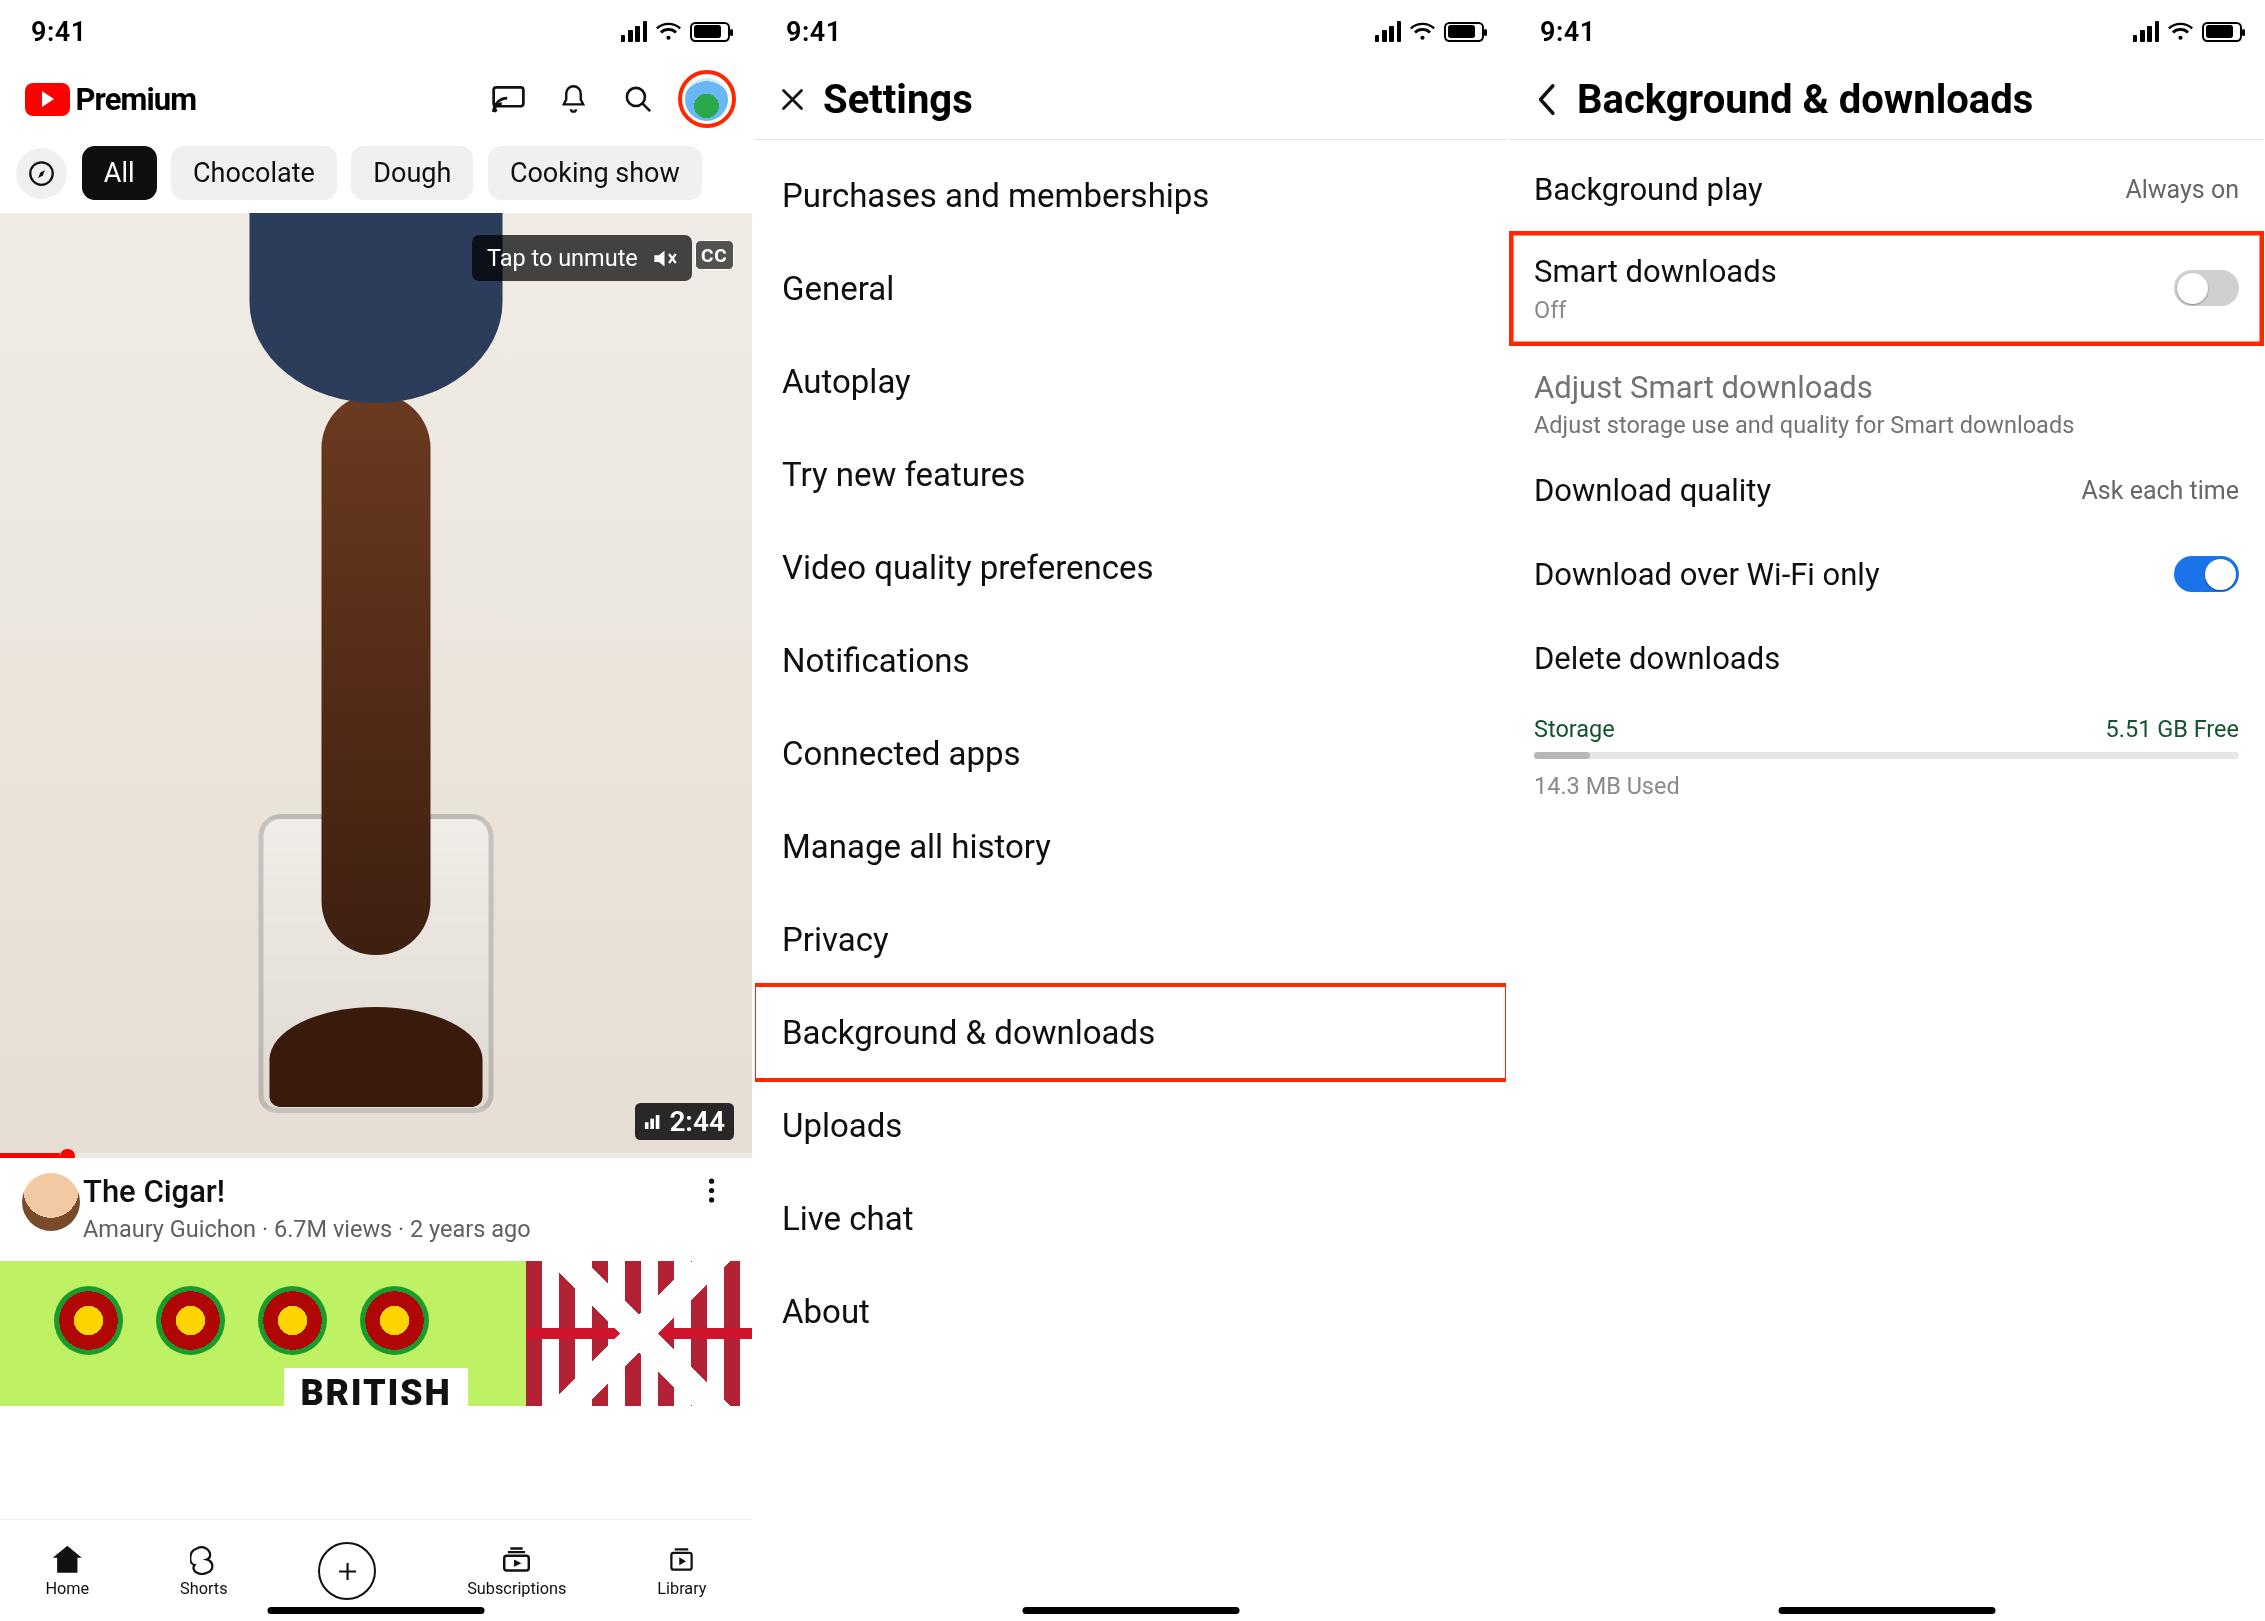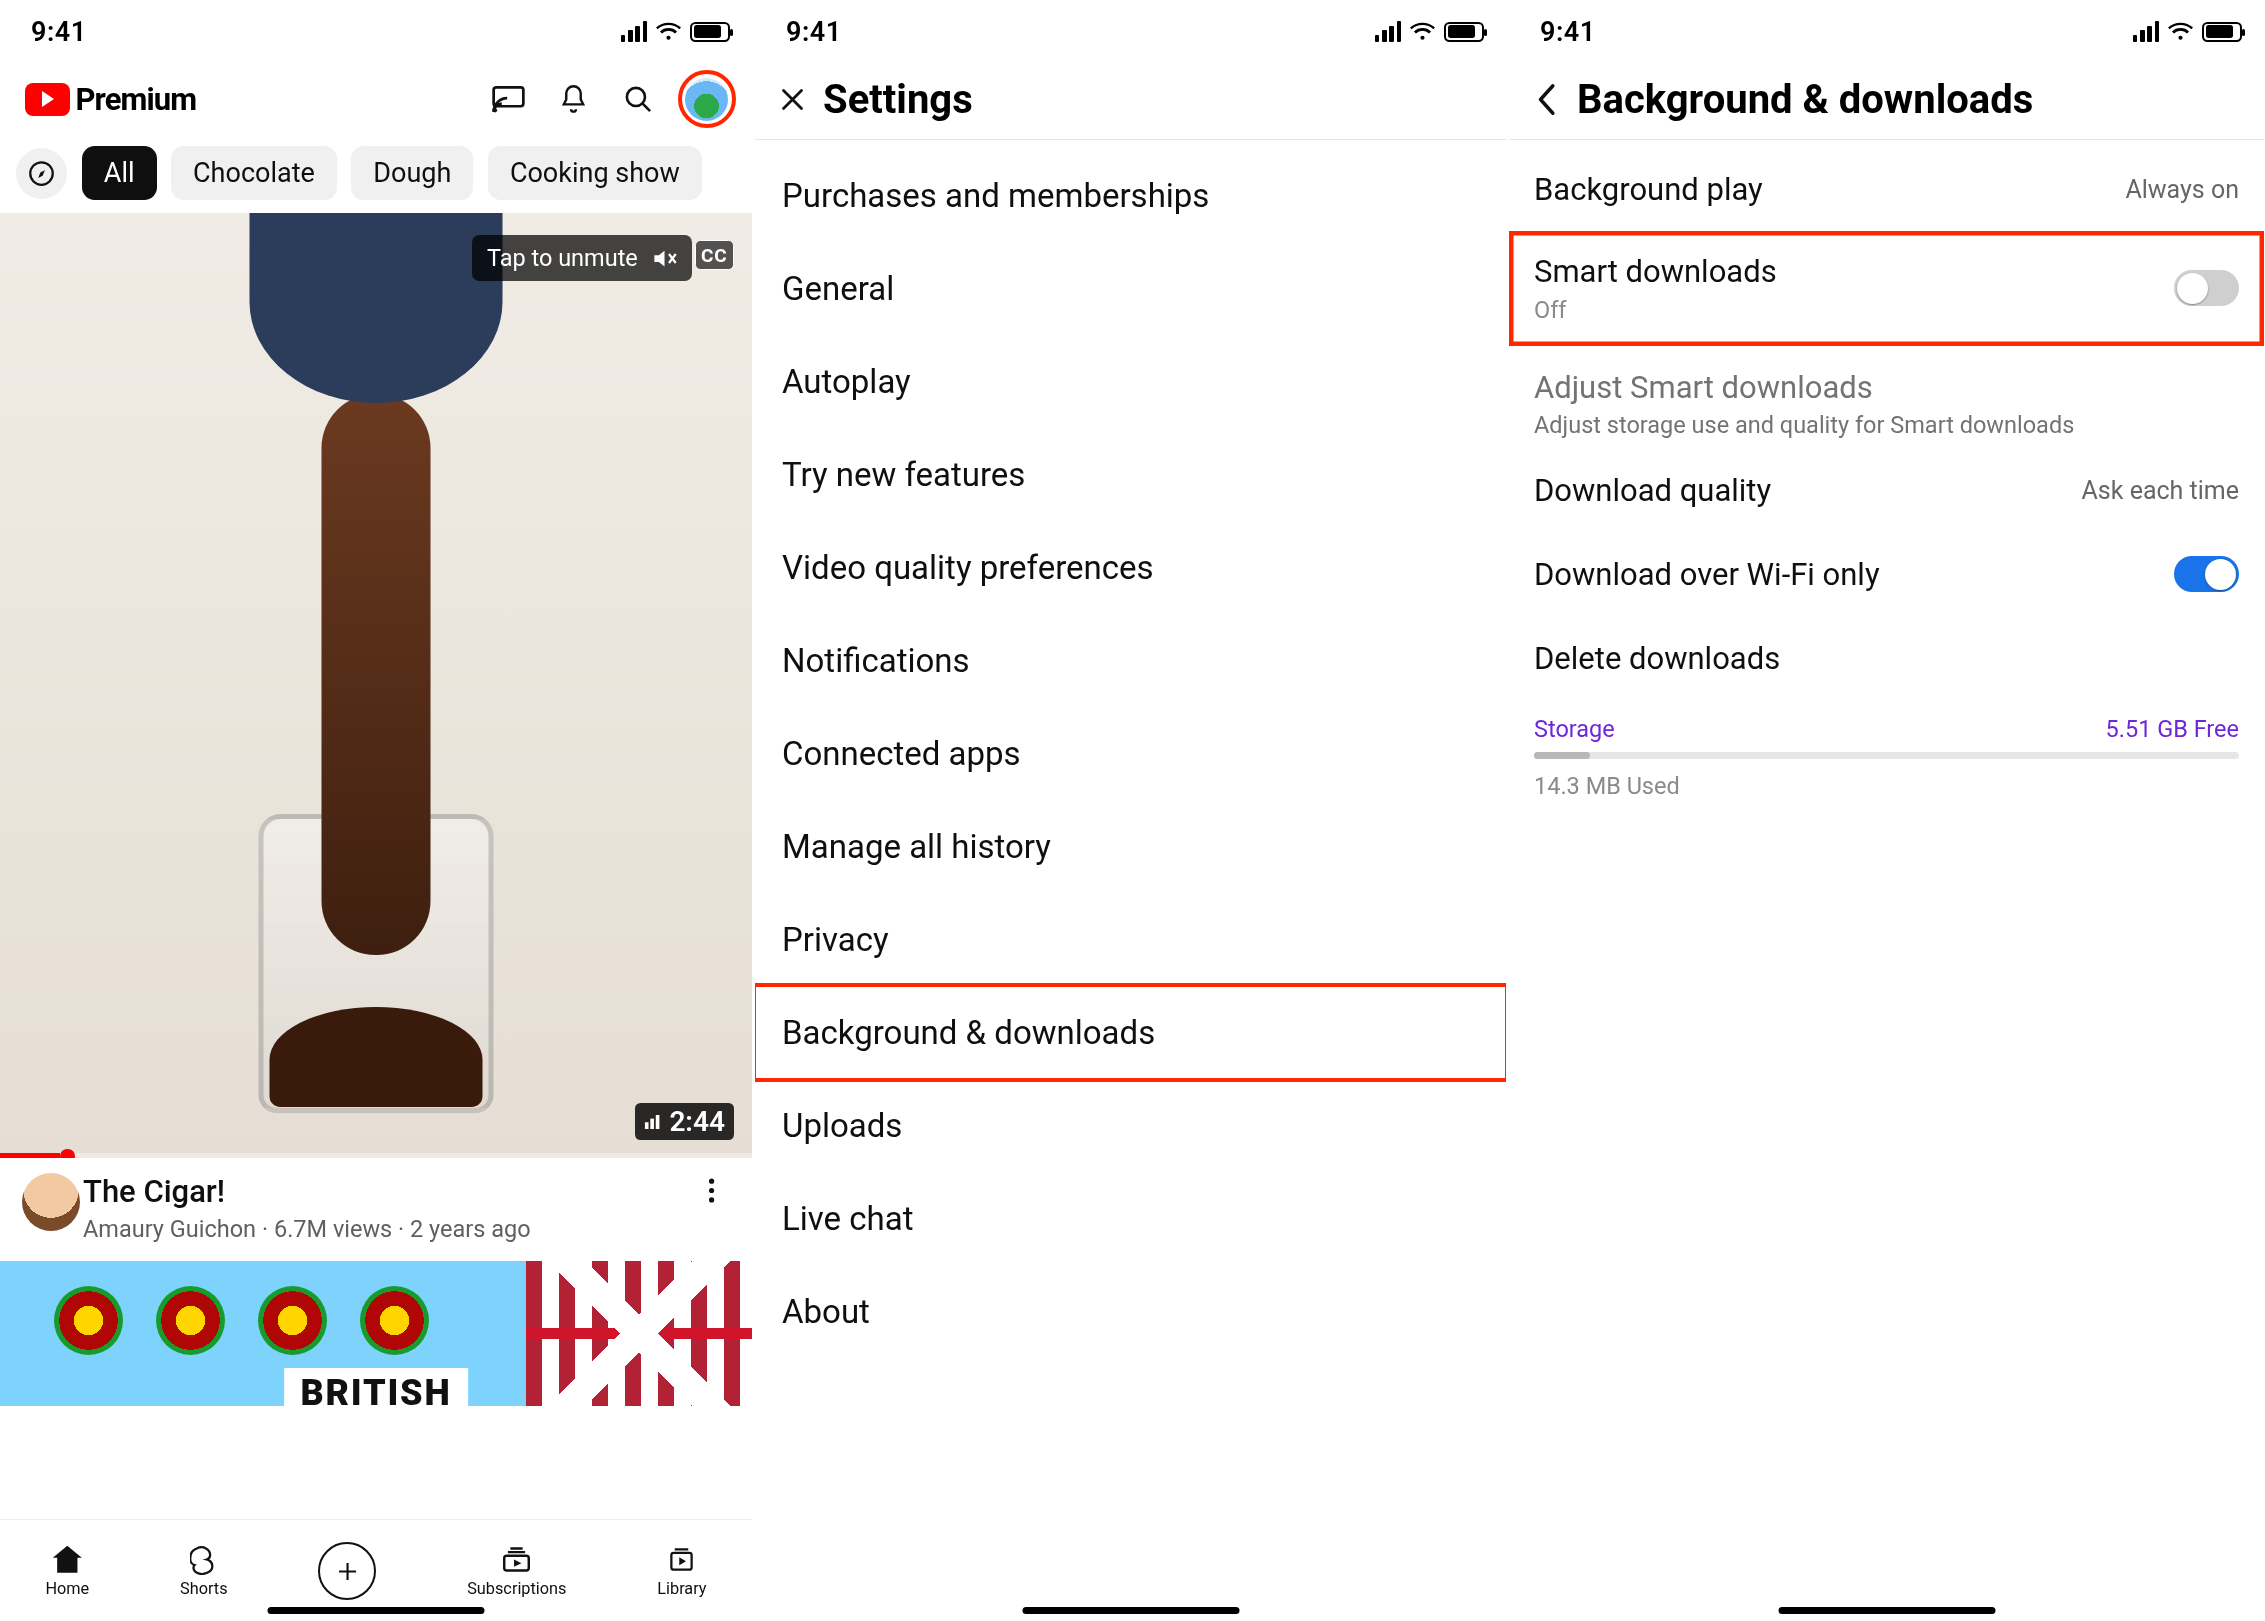--- a/index.html
+++ b/index.html
@@ -59,21 +59,21 @@
   .progress-line { position:absolute; left:0; right:0; bottom:0; height:5.4px; background: rgba(255,255,255,0.35); }
   .progress-fill { height:100%; width:8%; background:#ff0000; }
   .progress-dot { position:absolute; left:8%; bottom:-5.4px; width:14.5px; height:14.5px; background:#ff0000; border-radius:50%; }
 
   .video-meta { display:flex; gap:3px; padding:14.5px 22px 7.2px 22px; align-items:flex-start; }
   .chan-ava { width:58px; height:58px; border-radius:50%; background: radial-gradient(circle at 50% 30%, #f2c9a3 0 55%, #7a4b2a 55% 100%); flex:none;}
   .video-title { font-size:31px; font-weight:500; color:#0f0f0f; }
   .video-sub { font-size:23.5px; color:#606060; margin-top:5.4px; }
   .kebab { margin-left:auto; width:36px; height:36px; display:flex; align-items:center; justify-content:center; border:none; background:none; }
 
-  .second-thumb { margin-top:11px; height:145px; width:100%; background: #7dd3fc; position:relative; overflow:hidden;}
+  .second-thumb { margin-top:11px; height:145px; width:100%; background: #bef264; position:relative; overflow:hidden;}
   .uj { position:absolute; right:0; top:0; width:226px; height:100%; background: repeating-linear-gradient(90deg,#b22234 0 16.3px,#fff 16.3px 33px); }
   .uj::after{content:""; position:absolute; inset:0; background: linear-gradient(45deg, transparent 45%, #fff 45% 55%, transparent 55%), linear-gradient(-45deg, transparent 45%, #fff 45% 55%, transparent 55%), linear-gradient(0deg, transparent 46%, #cf142b 46% 54%, transparent 54%);}
   .targets { position:absolute; left:54px; top:25px; display:flex; gap:33px; }
   .target { width:69px; height:69px; border-radius:50%; background: radial-gradient(circle,#ffd400 0 30%, #b10606 30% 60%, #199a2c 60% 100%); }
   .british { position:absolute; left:50%; transform:translateX(-50%); bottom:-11px; background:#fff; color:#111; font-size:36px; font-weight:900; padding:3.6px 16.3px; letter-spacing:1.8px; }
 
   .tabbar { position:absolute; left:0; right:0; bottom:0; height:101px; background:#fff; display:flex; justify-content:space-around; align-items:center; box-shadow: 0 -0.9px 0 rgba(0,0,0,0.08); }
   .tabbar .tab { display:flex; flex-direction:column; align-items:center; gap:3.6px; font-size:16.3px; color:#0f0f0f; }
   .tab .ticon { width:38px; height:33px; display:flex; align-items:center; justify-content:center; }
   .big-plus { width:58px; height:58px; border:2.7px solid #111; border-radius:50%; display:flex; align-items:center; justify-content:center; font-size:33px; font-weight:400; }
@@ -101,21 +101,21 @@
   .hl-red-row { box-shadow: 0 0 0 4.5px #ff2600 inset; }
 
   .toggle { width:65px; height:36px; border-radius:36px; position:relative; flex:none; margin-left:auto; }
   .toggle .knob { position:absolute; top:2.7px; width:31px; height:31px; background:#fff; border-radius:50%; box-shadow:0 0.9px 1.8px rgba(0,0,0,0.4); }
   .toggle.off { background:#cfcfcf; }
   .toggle.off .knob { left:2.7px; }
   .toggle.on { background:#1a73e8; }
   .toggle.on .knob { right:2.7px; }
 
   .storage { padding: 14.5px 25px 7.2px; }
-  .storage-top { display:flex; justify-content:space-between; font-size:23.5px; color:#6d28d9; }
+  .storage-top { display:flex; justify-content:space-between; font-size:23.5px; color:#14532d; }
   .storage-bar { height:7.2px; background:#e6e6e6; border-radius:3.6px; margin-top:9px; position:relative; }
   .storage-fill { position:absolute; left:0; top:0; bottom:0; width:8%; background:#b8b8b8; border-radius:3.6px; }
   .storage-used { font-size:23.5px; color:#8a8a8a; margin-top:12.7px; }
 </style>
 </head>
 <body>
 
 <div class="stage">
 
   <div class="frame frame-a">

